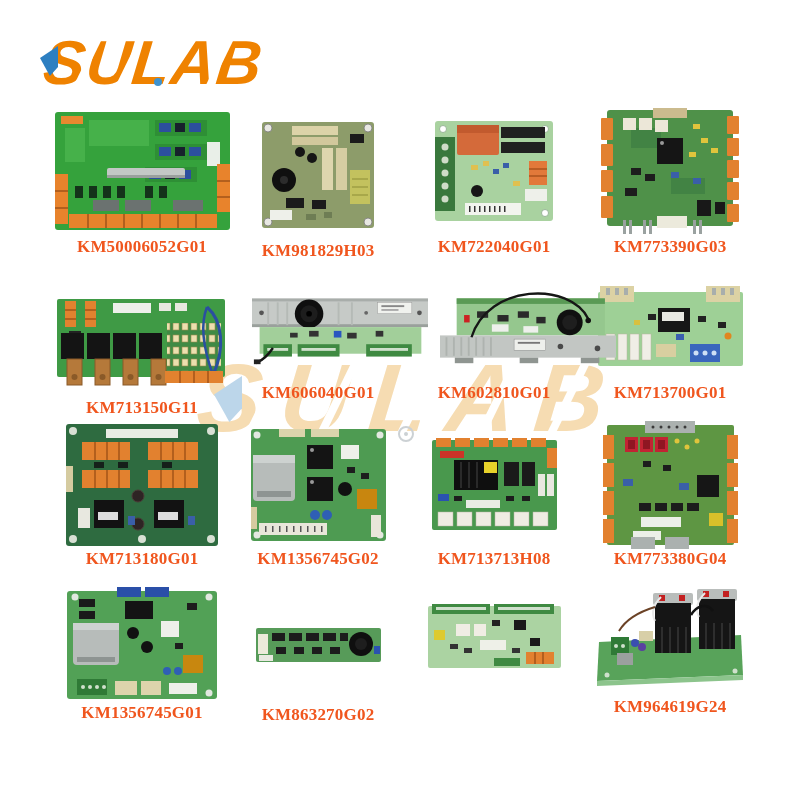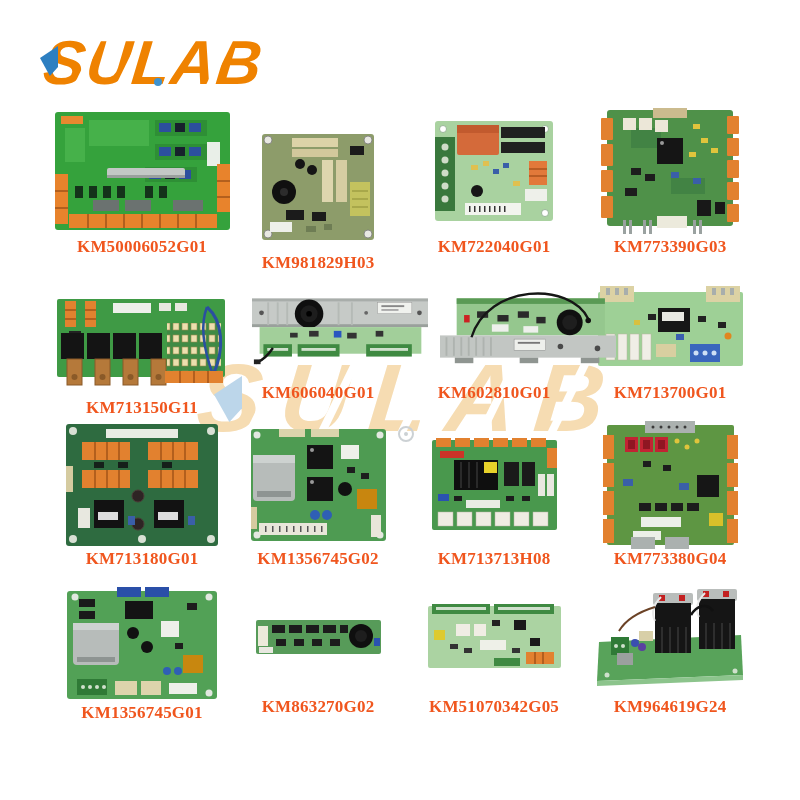--- a/index.html
+++ b/index.html
@@ -123,21 +123,21 @@
               <rect x="68" y="102" width="2" height="14" fill="#b35f1d"></rect>
               <rect x="86" y="102" width="2" height="14" fill="#b35f1d"></rect>
               <rect x="104" y="102" width="2" height="14" fill="#b35f1d"></rect>
               <rect x="122" y="102" width="2" height="14" fill="#b35f1d"></rect>
               <rect x="140" y="102" width="2" height="14" fill="#b35f1d"></rect>
           </svg>
         </div>
         <figcaption class="part-number">KM50006052G01</figcaption>
       </figure>
 
-      <figure class="product" style="margin:16px">
+      <figure class="product" style="margin:4px">
         <div class="imgbox" aria-label="olive pcb with round black capacitor and beige connectors">
           <svg width="112" height="106" viewBox="0 0 112 106">
             <rect width="112" height="106" rx="3" fill="#8d9c6a"></rect>
             <circle cx="6" cy="6" r="4" fill="#e8e8e2" stroke="#777" stroke-width="0.8"></circle>
             <circle cx="106" cy="6" r="4" fill="#e8e8e2" stroke="#777" stroke-width="0.8"></circle>
             <circle cx="6" cy="100" r="4" fill="#e8e8e2" stroke="#777" stroke-width="0.8"></circle>
             <circle cx="106" cy="100" r="4" fill="#e8e8e2" stroke="#777" stroke-width="0.8"></circle>
             <rect x="30" y="4" width="46" height="9" fill="#dcd3a8"></rect>
             <rect x="30" y="15" width="46" height="8" fill="#d2c89c"></rect>
             <rect x="60" y="26" width="11" height="42" fill="#ded6ae"></rect>
@@ -606,21 +606,21 @@
             <circle cx="8" cy="10" r="3.5" fill="#e2e8e0"></circle>
               <circle cx="142" cy="10" r="3.5" fill="#e2e8e0"></circle>
               <circle cx="142" cy="106" r="3.5" fill="#e2e8e0"></circle>
             <rect x="120" y="16" width="10" height="7" fill="#1d1d1d"></rect>
               <rect x="108" y="56" width="8" height="6" fill="#1d1d1d"></rect>
           </svg>
         </div>
         <figcaption class="part-number">KM1356745G01</figcaption>
       </figure>
 
-      <figure class="product" style="margin:0">
+      <figure class="product" style="margin:8px">
         <div class="imgbox" aria-label="narrow pcb strip with round speaker">
           <svg width="125" height="42" viewBox="0 0 125 42">
             <rect x="0" y="4" width="125" height="34" rx="2" fill="#579b59"></rect>
             <circle cx="105" cy="20" r="12" fill="#0f0f0f"></circle>
               <circle cx="105" cy="20" r="6" fill="#1e1e1e"></circle>
             <rect x="16" y="9" width="13" height="8" fill="#1c1c1c"></rect>
               <rect x="33" y="9" width="13" height="8" fill="#1c1c1c"></rect>
               <rect x="50" y="9" width="13" height="8" fill="#1c1c1c"></rect>
               <rect x="67" y="9" width="13" height="8" fill="#1c1c1c"></rect>
               <rect x="84" y="9" width="8" height="8" fill="#1c1c1c"></rect>
@@ -653,21 +653,20 @@
             <rect x="52" y="36" width="26" height="10" fill="#eef0e8"></rect>
             <rect x="22" y="40" width="8" height="5" fill="#333"></rect>
               <rect x="36" y="44" width="8" height="5" fill="#333"></rect>
               <rect x="84" y="44" width="8" height="5" fill="#333"></rect>
             <rect x="98" y="48" width="28" height="12" fill="#e2812f"></rect>
             <rect x="106" y="48" width="2" height="12" fill="#b35f1d"></rect>
               <rect x="114" y="48" width="2" height="12" fill="#b35f1d"></rect>
             <rect x="66" y="54" width="26" height="8" fill="#3f8a42"></rect>
           </svg>
         </div>
-        <figcaption class="part-number">KM51070342G05</figcaption>
       </figure>
 
       <figure class="product" style="margin:0">
         <div class="imgbox" aria-label="board with two black transformers and wiring">
           <svg width="150" height="100" viewBox="0 0 150 100">
             <polygon points="4,55 146,48 148,88 2,94" fill="#58a35a"></polygon>
             <polygon points="2,94 148,88 148,93 2,99" fill="#8cc48c"></polygon>
             <rect x="58" y="6" width="40" height="12" rx="2" fill="#b9bdbb"></rect>
             <rect x="64" y="8" width="6" height="6" fill="#c32020"></rect>
               <rect x="84" y="8" width="6" height="6" fill="#c32020"></rect>

